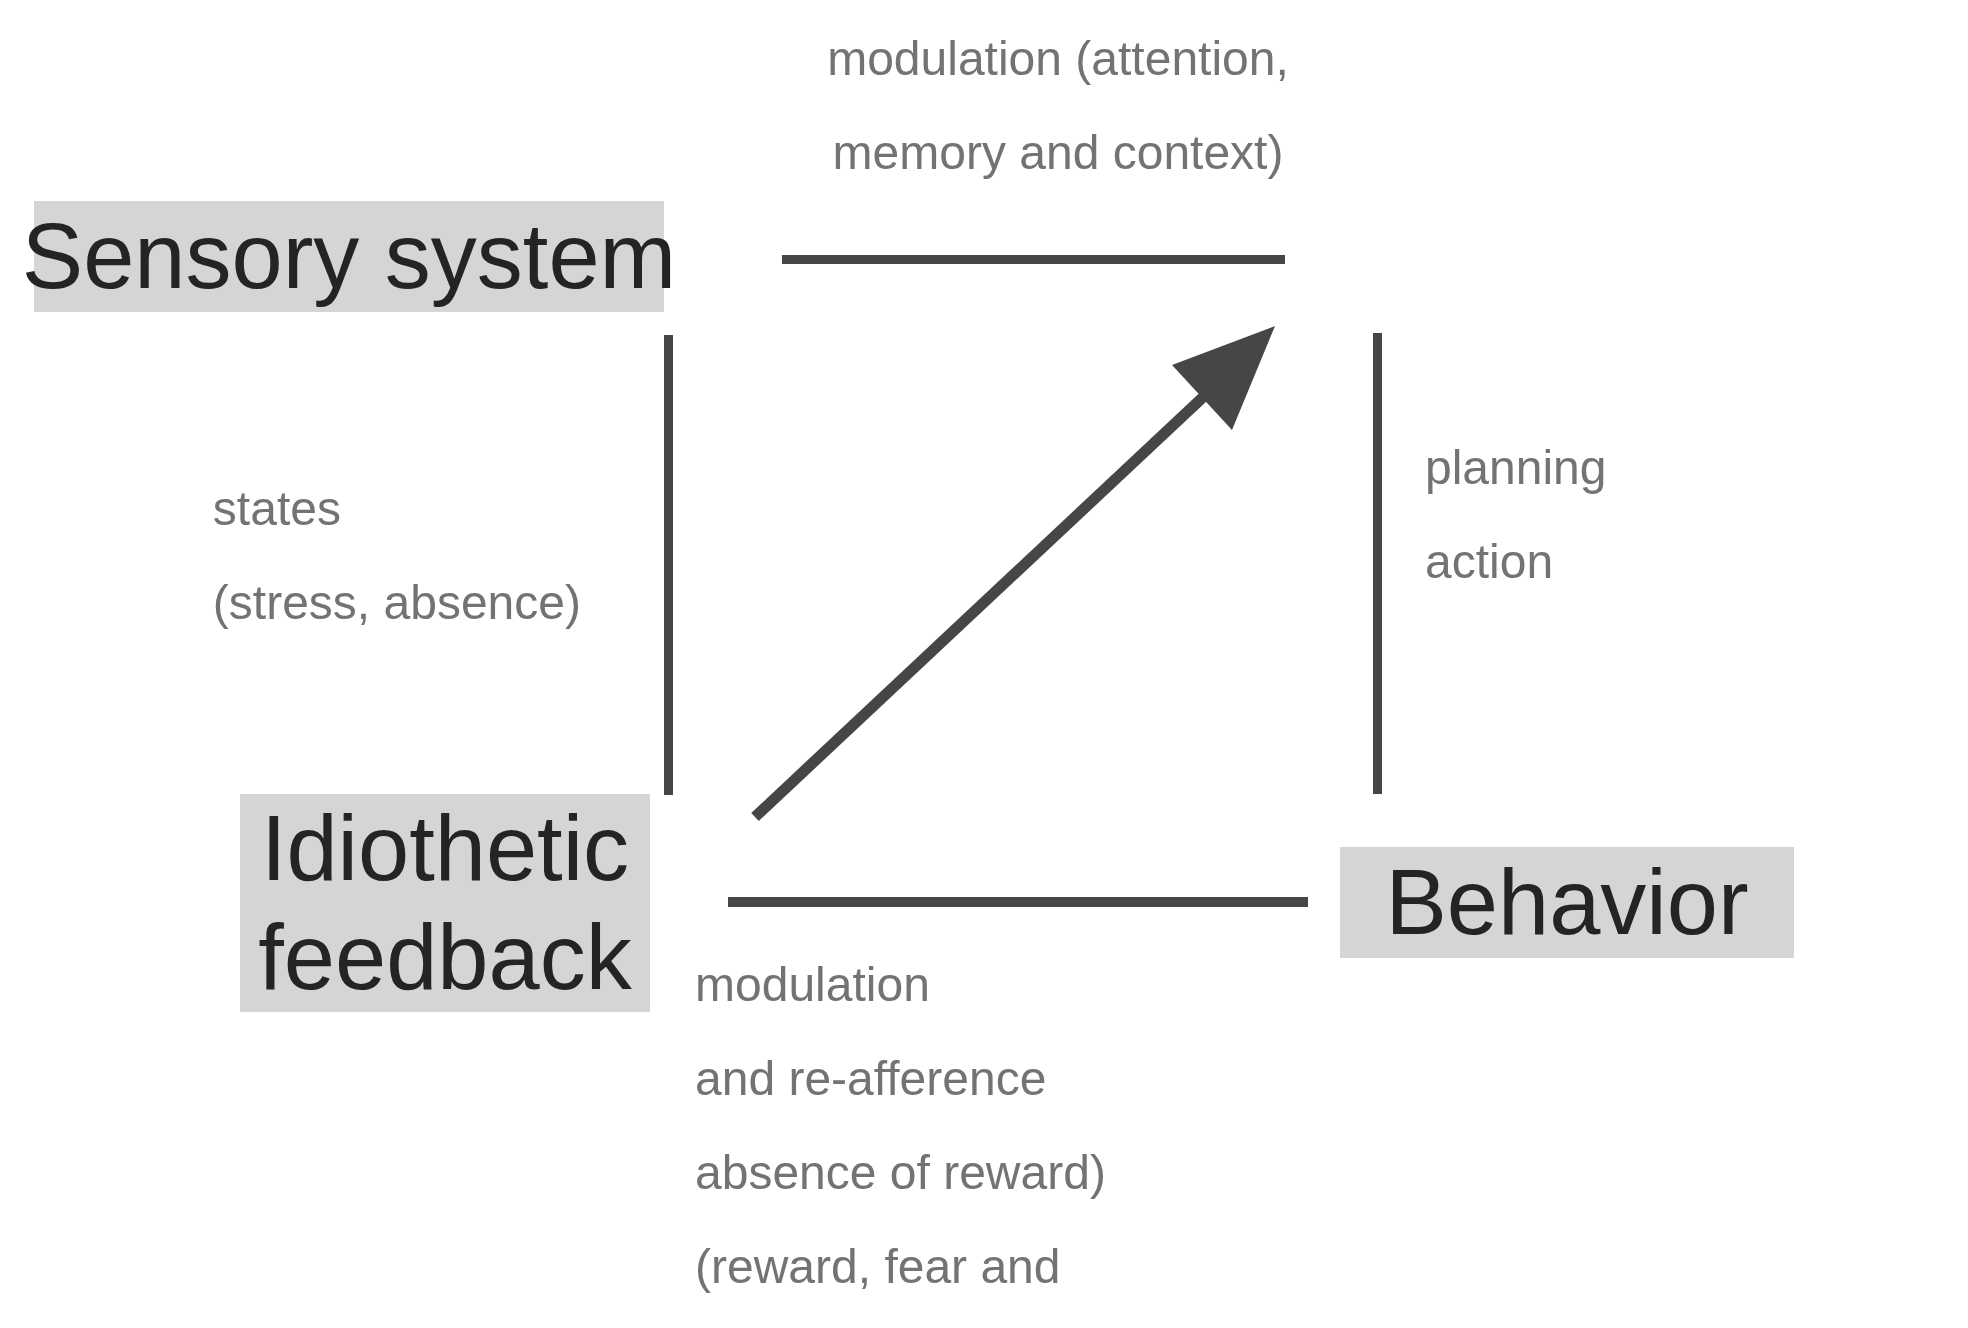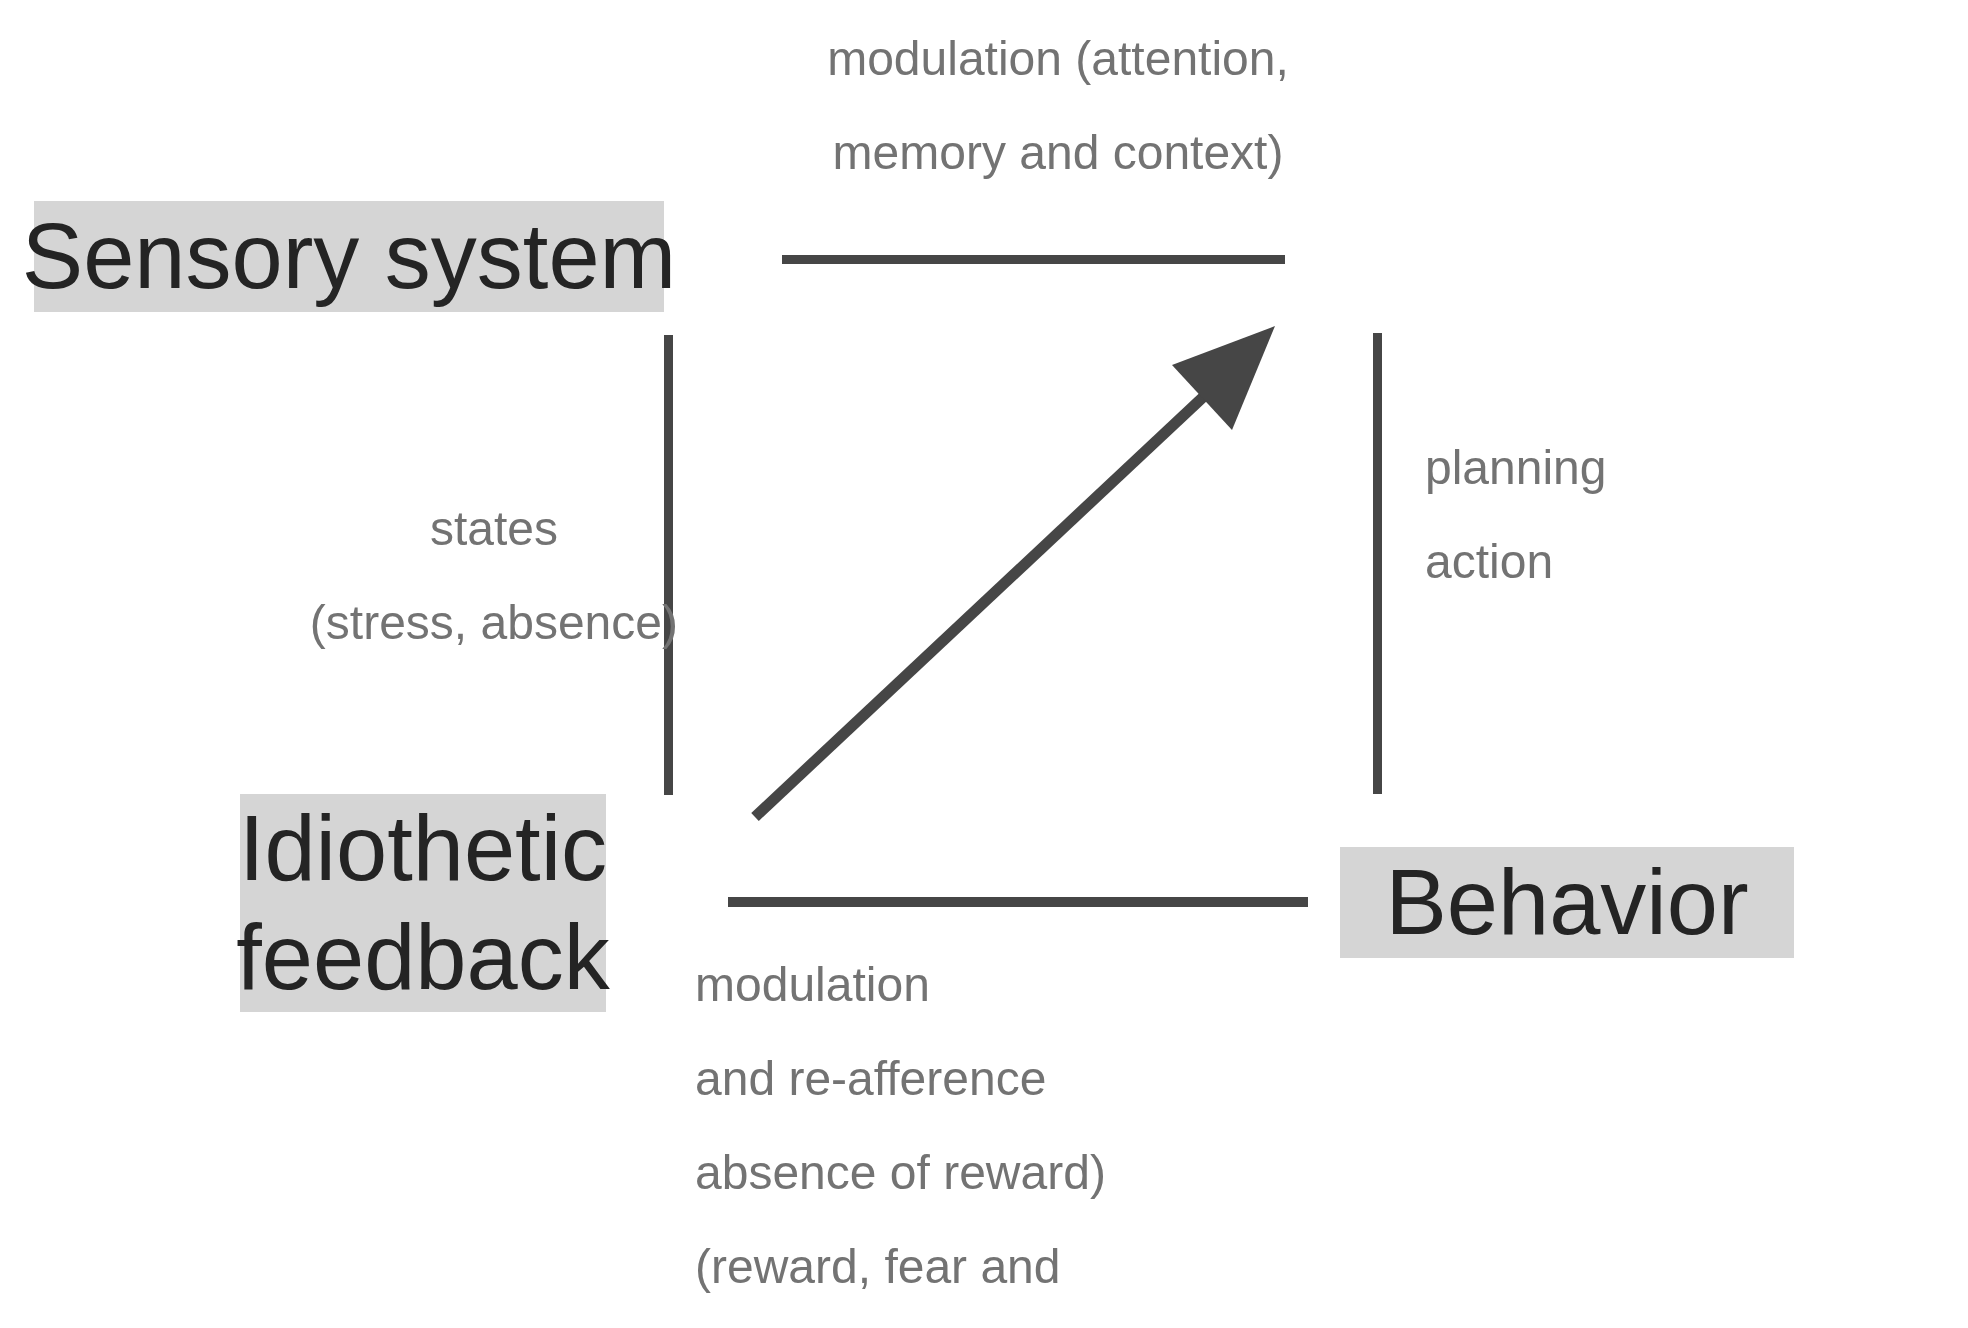--- a/index.html
+++ b/index.html
@@ -18,21 +18,21 @@
     background: #d5d5d5;
     color: #242424;
     font-size: 92px;
     display: flex;
     align-items: center;
     justify-content: center;
     white-space: nowrap;
   }
   #node-sensory    { left: 34px;   top: 201px; width: 630px; height: 111px; }
   #node-motor      { left: 1341px; top: 202px; width: 608px; height: 110px; }
-  #node-idiothetic { left: 240px;  top: 794px; width: 366px; height: 218px;
+  #node-idiothetic { left: 240px;  top: 794px; width: 410px; height: 218px;
                      flex-direction: column; line-height: 109px; }
   #node-behavior   { left: 1340px; top: 847px; width: 454px; height: 111px; }
   .node-line { display: block; text-align: center; }
 
   
   .edge { position: absolute; background: #464646; }
   #edge-top    { left: 782px;  top: 255px; width: 503px; height: 9px;  }
   #edge-left   { left: 664px;  top: 335px; width: 9px;   height: 460px; }
   #edge-right  { left: 1373px; top: 333px; width: 9px;   height: 461px; }
   #edge-bottom { left: 728px;  top: 897px; width: 580px; height: 10px; }
@@ -42,21 +42,21 @@
 
   
   .edge-label {
     position: absolute;
     color: #737373;
     font-size: 48px;
     line-height: 94px;
     white-space: nowrap;
   }
   #label-top         { left: 558px;  top: 12px;  width: 1000px; text-align: center; }
-  #label-states      { right: 1290px; top: 462px; text-align: center; margin-top: 20px; }
+  #label-states      { right: 1387px; top: 462px; text-align: left; }
   #label-planning    { left: 1425px; top: 421px; text-align: left; }
   #label-consequence { left: 695px;  top: 938px; text-align: left; }
   .lbl-line { display: block; }
 </style>
 </head>
 <body>
 
 <div id="canvas">
 
   <div class="edge" id="edge-top"></div>

